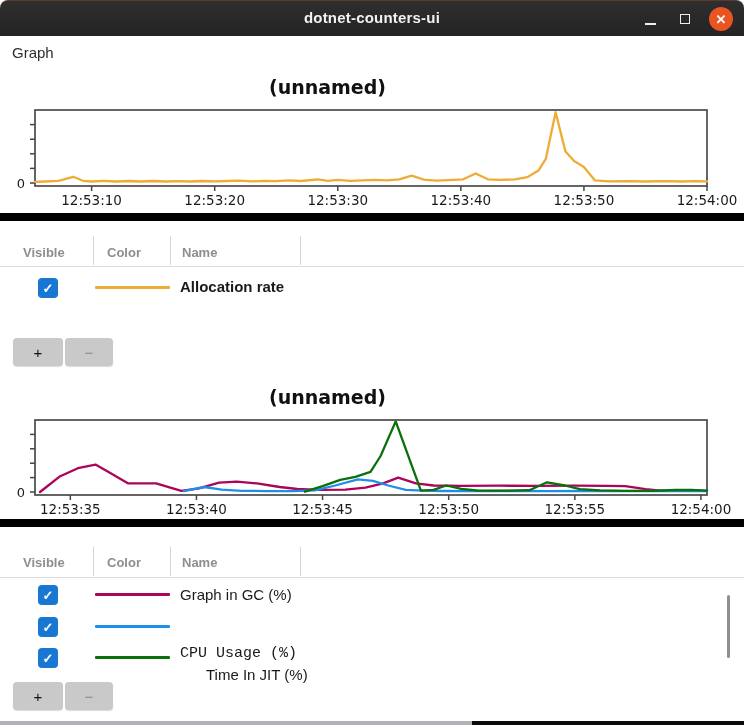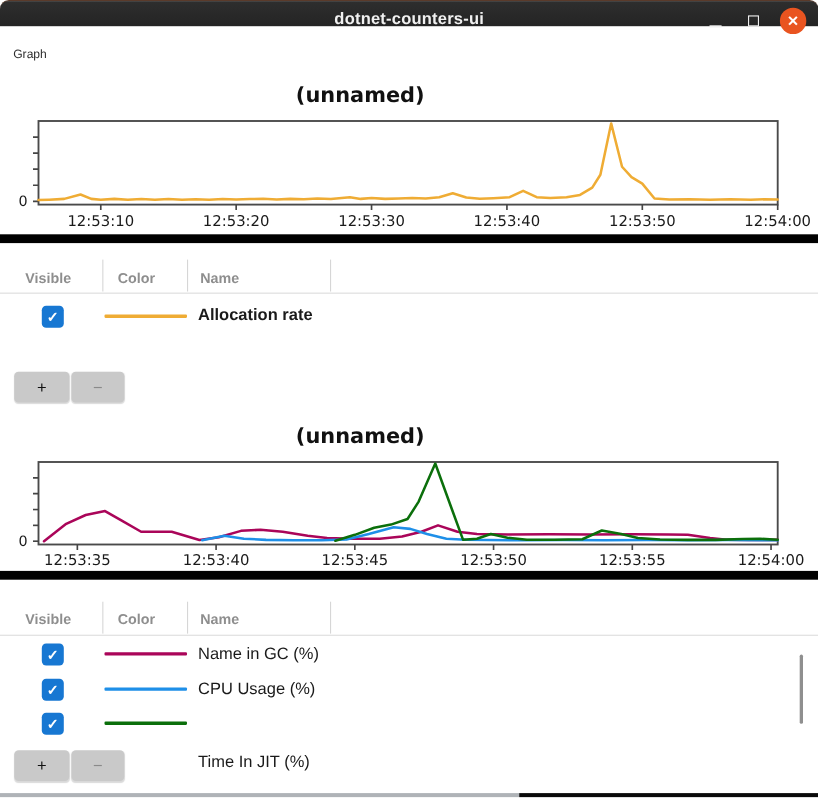--- a/index.html
+++ b/index.html
@@ -2,40 +2,40 @@
 <html><head>
 <meta charset="utf-8">
 <style>
   html,body{margin:0;padding:0;background:#ffffff;}
   .window{
     position:relative;width:744px;height:725px;background:#ffffff;overflow:hidden;
     font-family:"Liberation Sans",sans-serif;
   }
   
   .titlebar{
-    position:absolute;left:0;top:0;width:744px;height:24px;
+    position:absolute;left:0;top:0;width:744px;height:36px;
     background:linear-gradient(#2e2e2e,#242424);
     border-radius:8px 8px 0 0;
     border-top:1px solid #5a3a2a;
     box-sizing:border-box;
   }
   .titlebar-title{
     position:absolute;left:0;right:0;top:8px;text-align:center;
     color:#f1f1f1;font-size:15px;font-weight:bold;letter-spacing:.2px;
   }
   .winbtn{position:absolute;top:6px;width:24px;height:24px;border-radius:50%;
     display:flex;align-items:center;justify-content:center;cursor:default;}
   .btn-min{left:638px;}
   .btn-max{left:673px;}
   .btn-close{left:709px;background:#E95420;}
   .min-glyph{width:11px;height:2px;background:#efefef;margin-top:9px;}
   .max-glyph{width:10px;height:10px;border:1.6px solid #efefef;box-sizing:border-box;}
   .close-glyph{color:#ffffff;font-size:13px;font-weight:bold;line-height:1;transform:translateY(-.5px);}
   
-  .graph-label{position:absolute;left:12px;top:44px;font-size:11px;color:#2d2d2d;}
+  .graph-label{position:absolute;left:12px;top:44px;font-size:15px;color:#2d2d2d;}
   .chart-title{position:absolute;left:0;width:655px;text-align:center;
     font-family:"DejaVu Sans",sans-serif;font-weight:bold;font-size:19px;color:#111;}
   .chart-svg{position:absolute;left:0;}
   .sep-bar{position:absolute;left:0;width:744px;height:8px;background:#000000;}
   
   .col-header{position:absolute;font-size:13px;color:#8e8e8e;font-weight:bold;}
   .col-sep{position:absolute;width:1px;background:#d6d6d6;}
   .header-rule{position:absolute;left:0;width:744px;height:1px;background:#dcdcdc;}
   .legend-row-name{position:absolute;left:180px;font-size:15px;color:#1a1a1a;}
   .checkbox{position:absolute;left:38px;width:20px;height:20px;border-radius:4px;
@@ -151,35 +151,35 @@
     <div class="col-sep" style="left:93px;top:547px;height:29px;"></div>
     <div class="col-sep" style="left:170px;top:547px;height:29px;"></div>
     <div class="col-sep" style="left:300px;top:547px;height:29px;"></div>
     <div class="header-rule" style="top:577px;"></div>
 
     <div>
       <div class="checkbox" style="top:585px;">
         <span class="check">✓</span>
       </div>
       <div class="swatch" style="top: 593px; background: rgb(170, 5, 89);"></div>
-      <div class="legend-row-name" style="top:586px;">Name in GC (%)</div>
+      <div class="legend-row-name" style="top:586px;">Graph in GC (%)</div>
     </div>
     <div>
       <div class="checkbox" style="top:617px;">
         <span class="check">✓</span>
       </div>
       <div class="swatch" style="top: 625px; background: rgb(30, 143, 232);"></div>
-      <div class="legend-row-name" style="top:618px;">CPU Usage (%)</div>
+      <div class="legend-row-name" style="top:645px;font-family:Liberation Mono, monospace;">CPU Usage (%)</div>
     </div>
     <div>
       <div class="checkbox" style="top:648px;">
         <span class="check">✓</span>
       </div>
       <div class="swatch" style="top: 656px; background: rgb(11, 111, 11);"></div>
-      <div class="legend-row-name" style="top:684px;">Time In JIT (%)</div>
+      <div class="legend-row-name" style="top:666px;margin-left:26px;">Time In JIT (%)</div>
     </div>
 
     <button class="legend-btn" style="left:13px;top:682px;width:50px;">+</button>
     <button class="legend-btn minus" style="left:65px;top:682px;width:48px;">−</button>
     <div class="scroll-thumb" style="top:595px;height:63px;"></div>
   </div>
 
   <div class="bottom-bar-left"></div>
   <div class="bottom-bar-right"></div>
 

